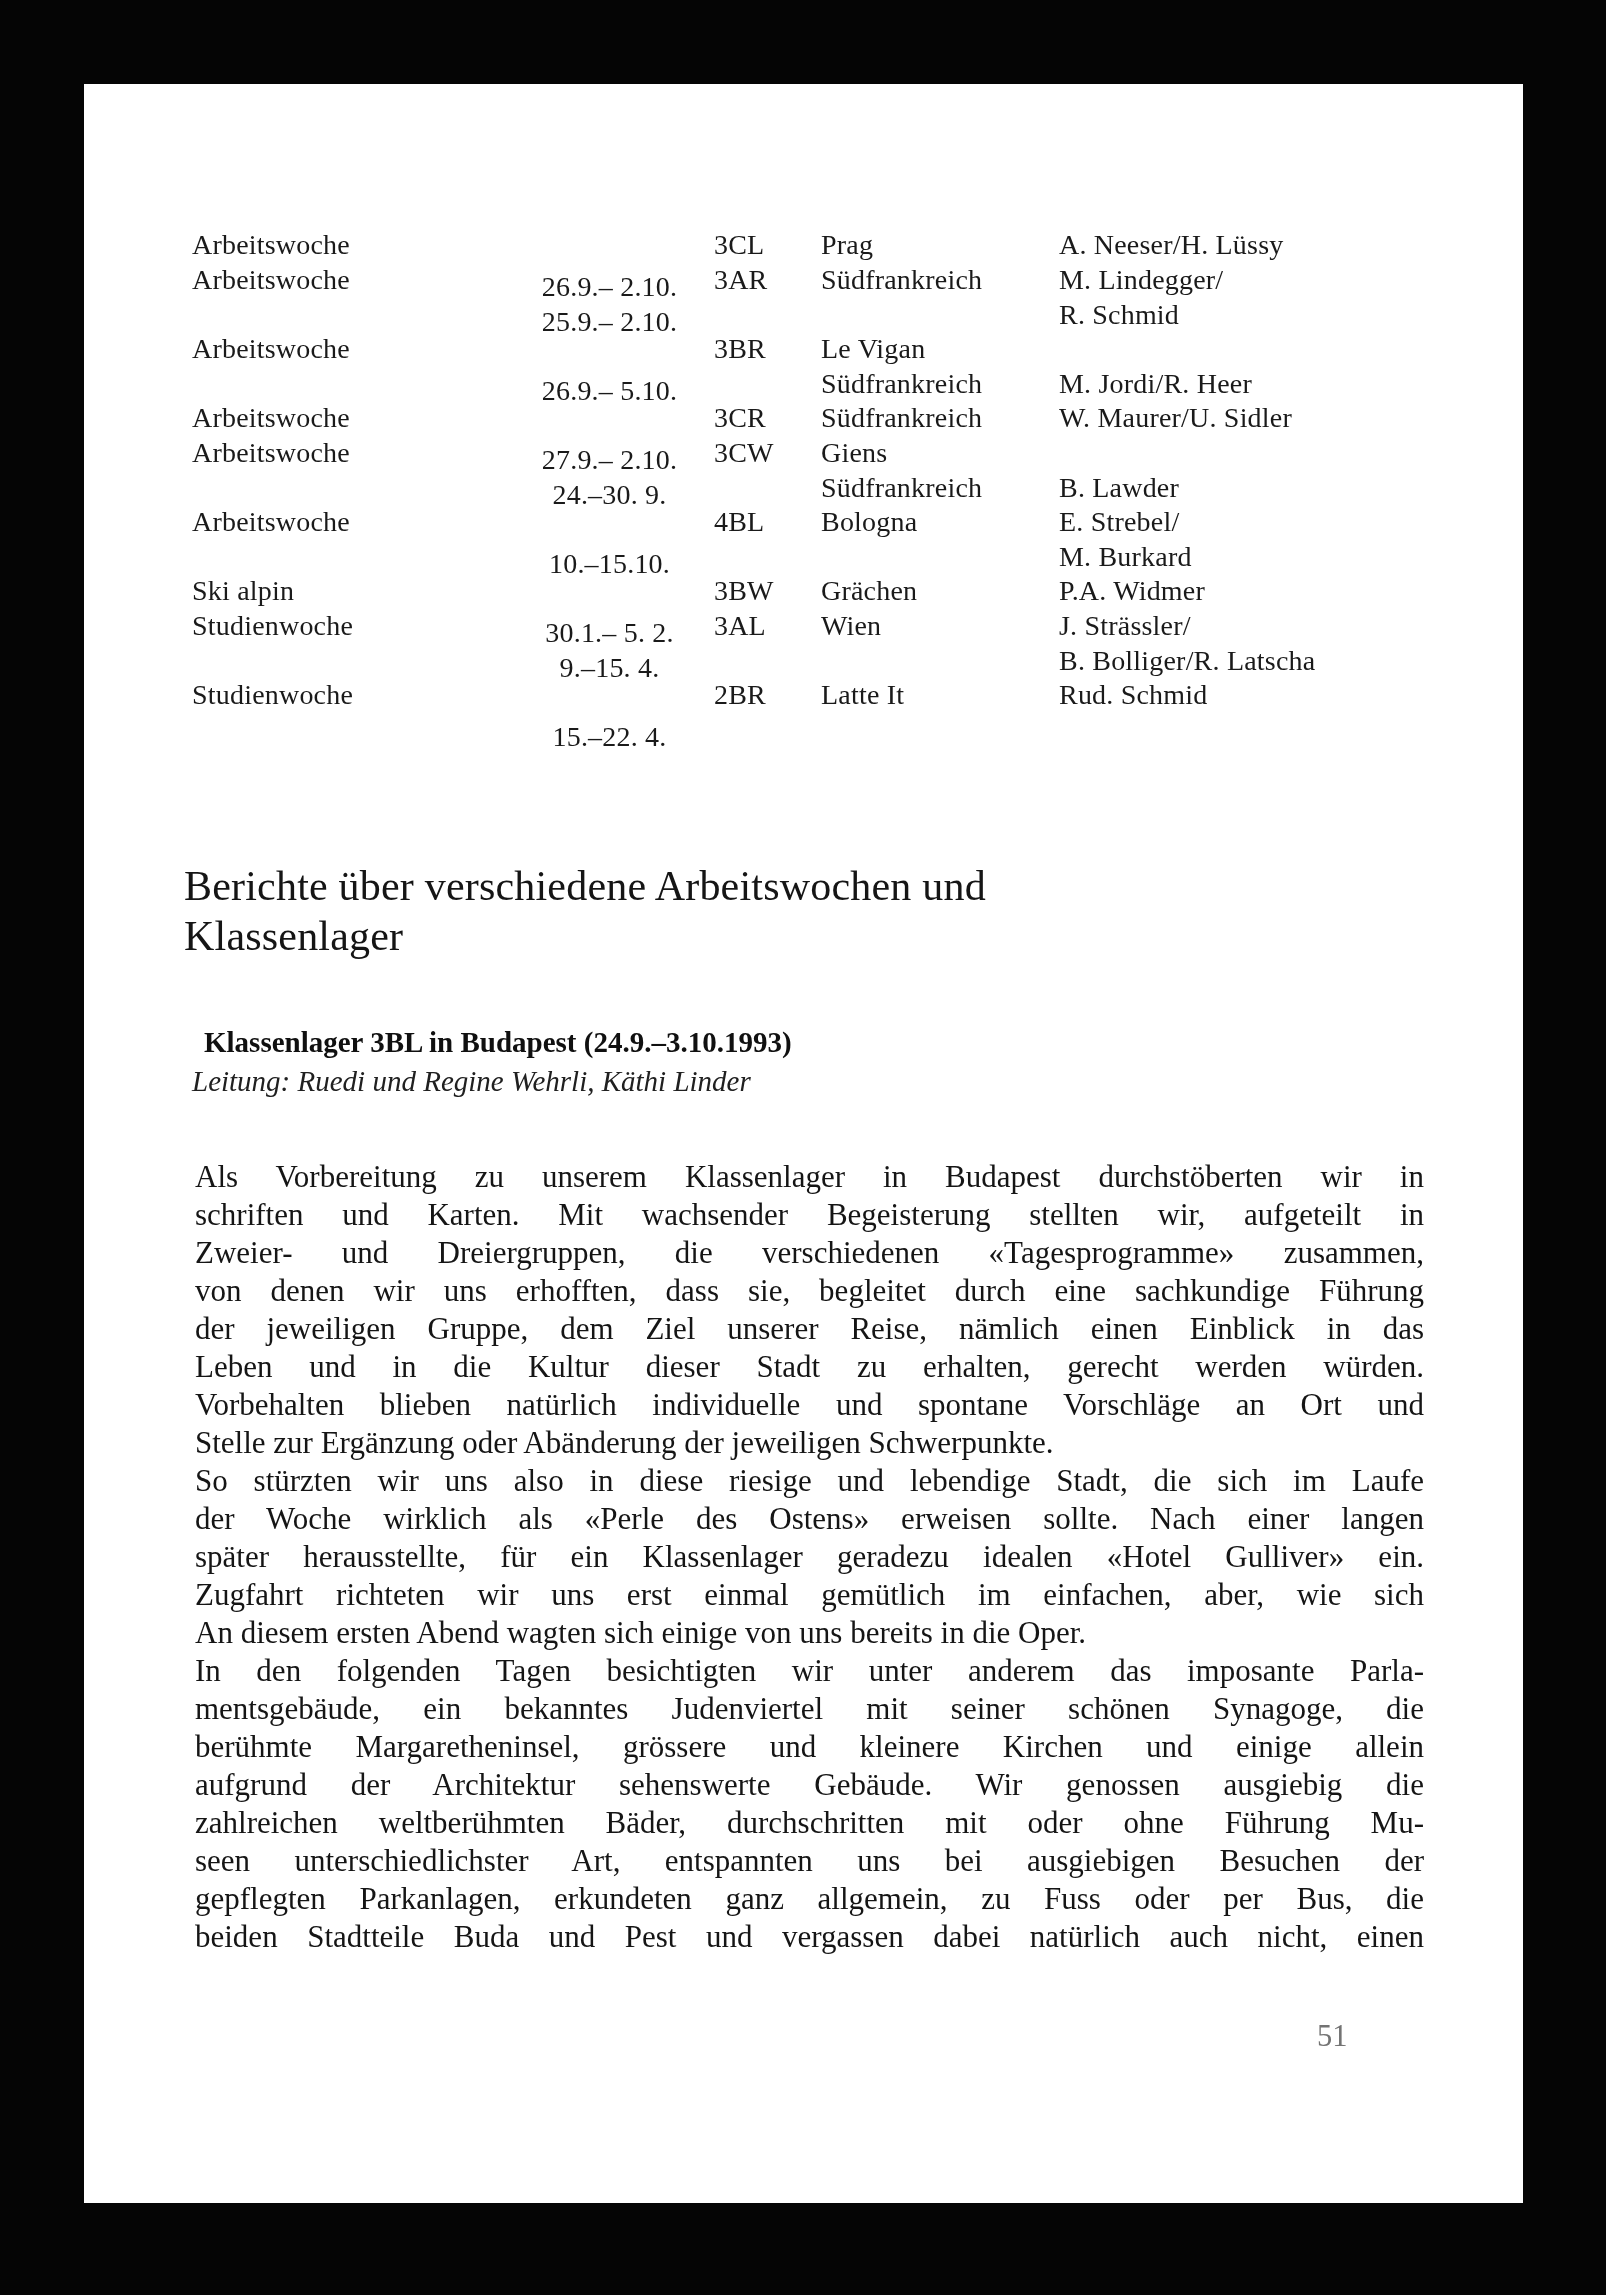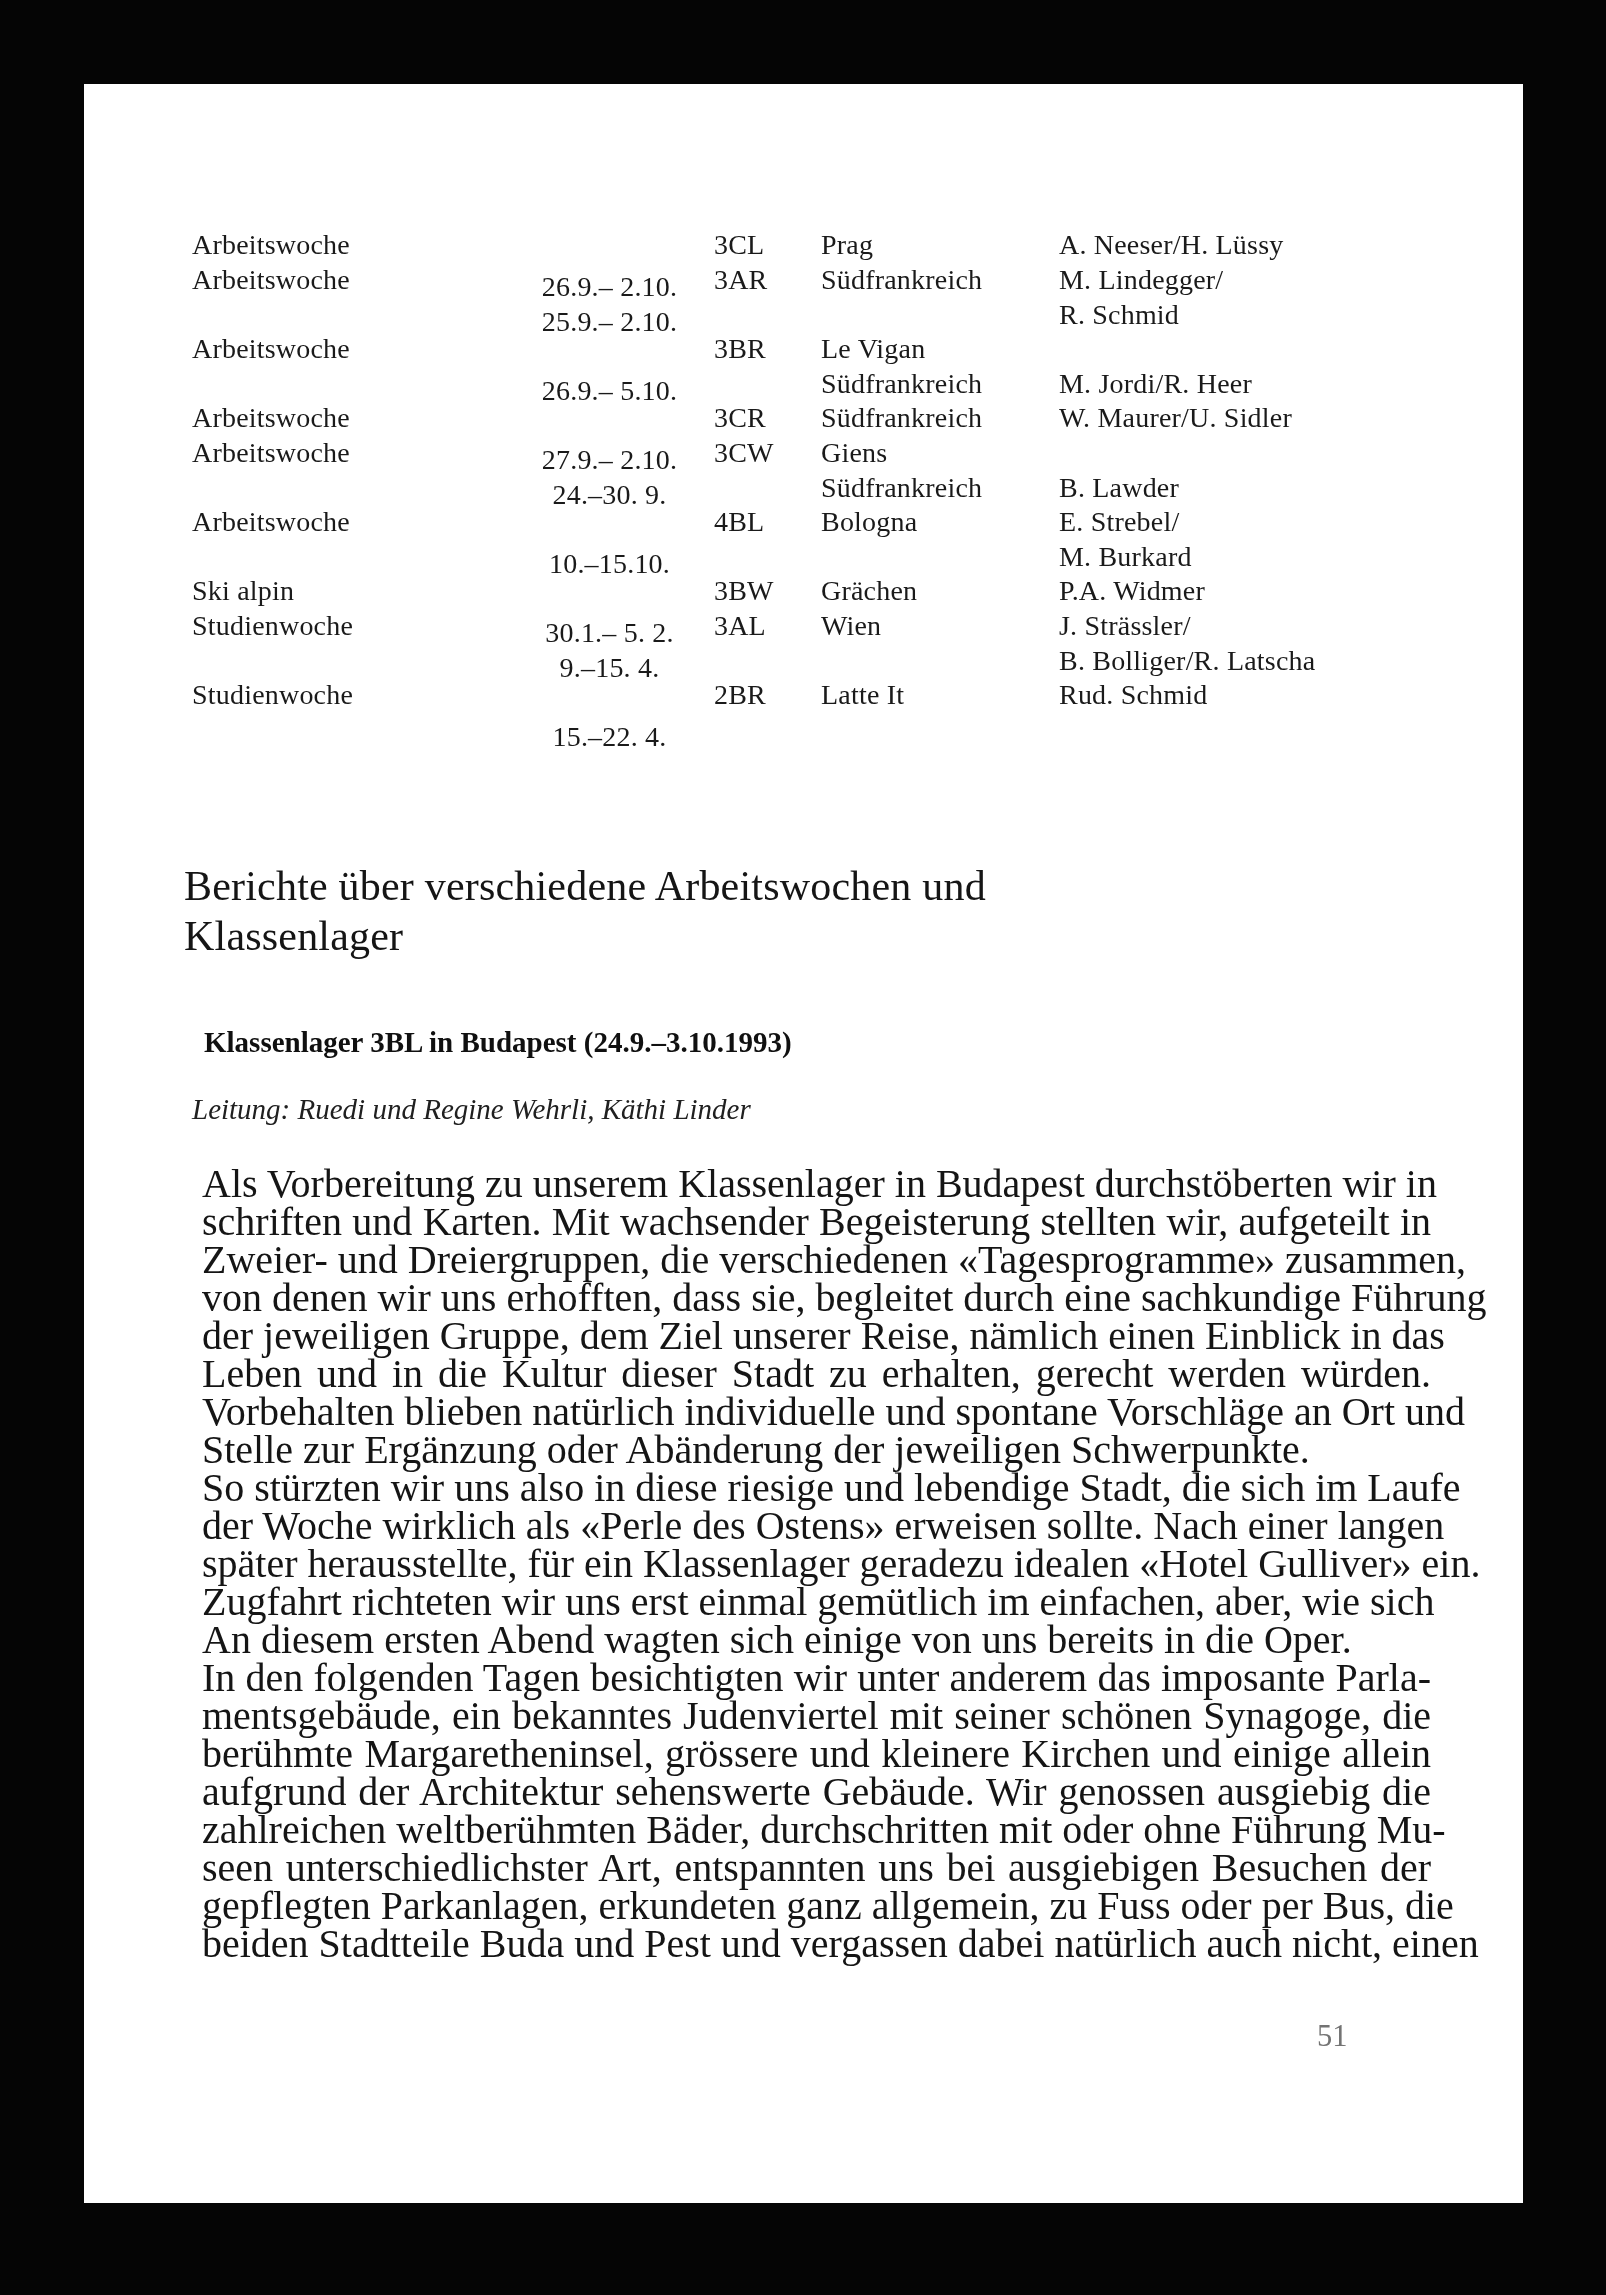--- a/index.html
+++ b/index.html
@@ -68,37 +68,37 @@
     top: 941px;
     font-size: 29px;
     line-height: 35px;
     font-weight: bold;
     margin: 0;
     color: #101010;
   }
   .leitung {
     position: absolute;
     left: 108px;
-    top: 1008px;
+    top: 980px;
     font-size: 29px;
     line-height: 35px;
     font-style: italic;
     margin: 0;
     color: #202020;
     text-align: center;
   }
   .body-text {
     position: absolute;
     left: 102px;
     top: 1065px;
     width: 1229px;
-    font-size: 40px;
+    font-size: 31px;
     line-height: 38px;
     text-align: justify;
-    margin: 16px;
+    margin: 9px;
     color: #151515;
   }
   .body-text .line {
     display: block;
     text-align: justify;
     text-align-last: justify;
     white-space: nowrap;
     height: 38px;
   }
   .body-text .line.last {

